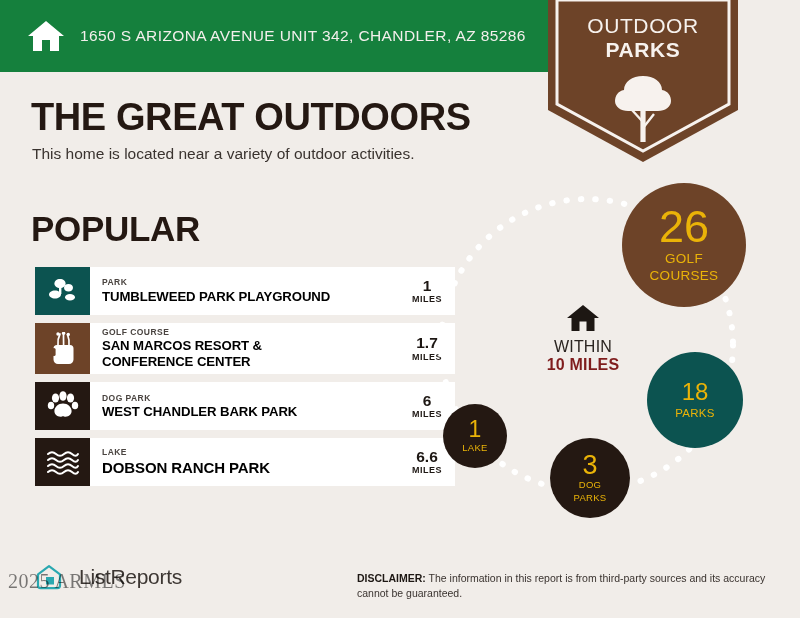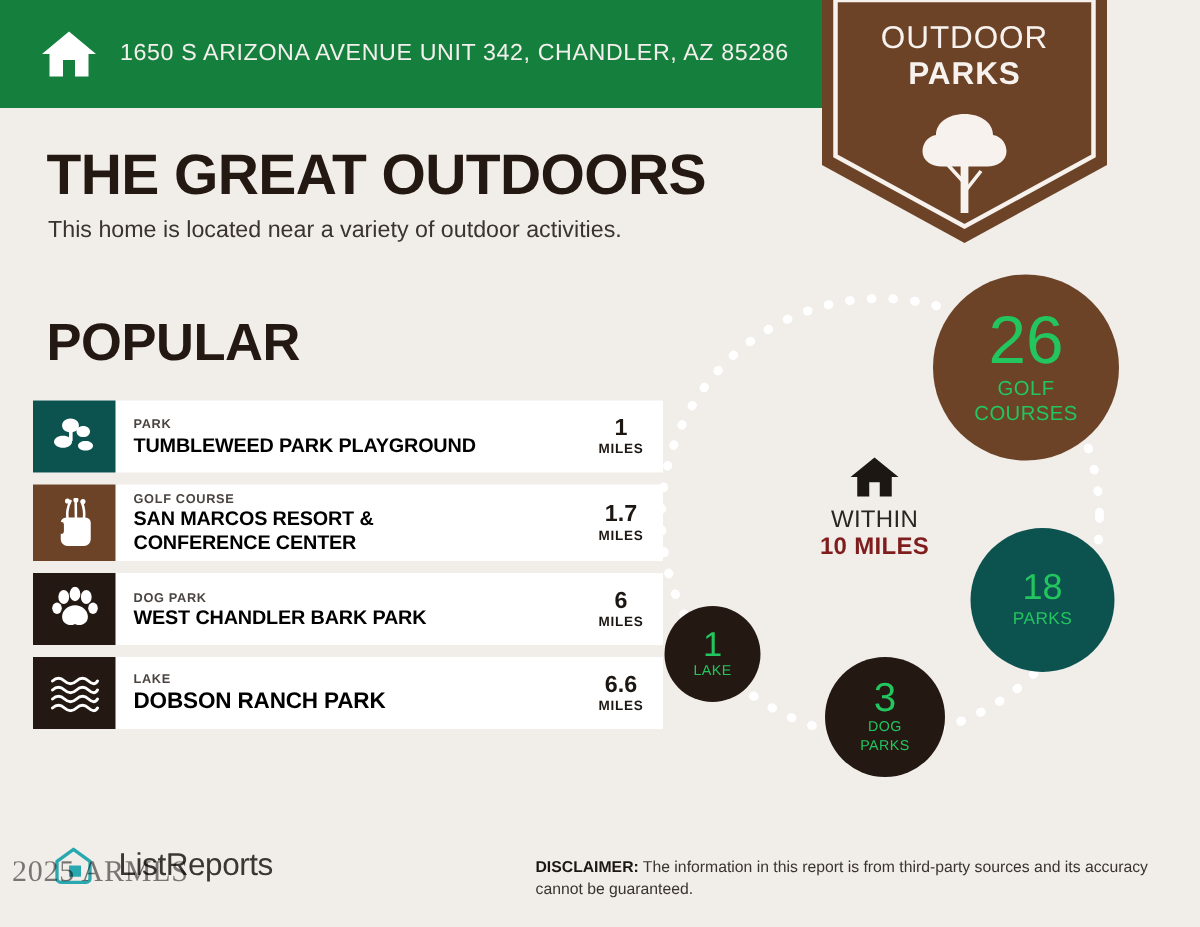--- a/index.html
+++ b/index.html
@@ -40,21 +40,21 @@
   .subtitle {
     position: absolute; left: 32px; top: 145px;
     font-size: 15.5px; color: #3a332f; font-weight: 400;
   }
   .popular-heading {
     position: absolute; left: 31px; top: 209px;
     font-size: 35px; font-weight: 700; color: #241812; letter-spacing: -.3px;
   }
 
   
-  .list { position: absolute; left: 22px; top: 267px; width: 420px; }
+  .list { position: absolute; left: 35px; top: 267px; width: 420px; }
   .row {
     display: flex; align-items: stretch; background: #ffffff;
     margin-bottom: 8px; min-height: 48px;
   }
   .row-icon {
     width: 55px; flex: 0 0 55px; display: flex;
     align-items: center; justify-content: center;
   }
   .row-icon svg { display: block; }
   .row-body {
@@ -78,21 +78,21 @@
     font-size: 9px; font-weight: 700; color: #1d1713; letter-spacing: .5px;
   }
 
   
   .diagram { position: absolute; left: 410px; top: 175px; width: 390px; height: 365px; }
   .dots-svg { position: absolute; left: 0; top: 0; }
   .bubble {
     position: absolute; border-radius: 50%;
     display: flex; flex-direction: column;
     align-items: center; justify-content: center;
-    color: #22c55e; text-align: center;
+    color: #eab308; text-align: center;
   }
   .bubble .num { font-weight: 400; line-height: .95; }
   .bubble .lbl { font-weight: 400; line-height: 1.1; letter-spacing: .3px; }
 
   .b-golf { left: 212px; top: 8px; width: 124px; height: 124px; background: #6d4328; }
   .b-golf .num { font-size: 45px; }
   .b-golf .lbl { font-size: 13.5px; margin-top: 3px; }
 
   .b-parks { left: 237px; top: 177px; width: 96px; height: 96px; background: #0c5350; }
   .b-parks .num { font-size: 24px; }

